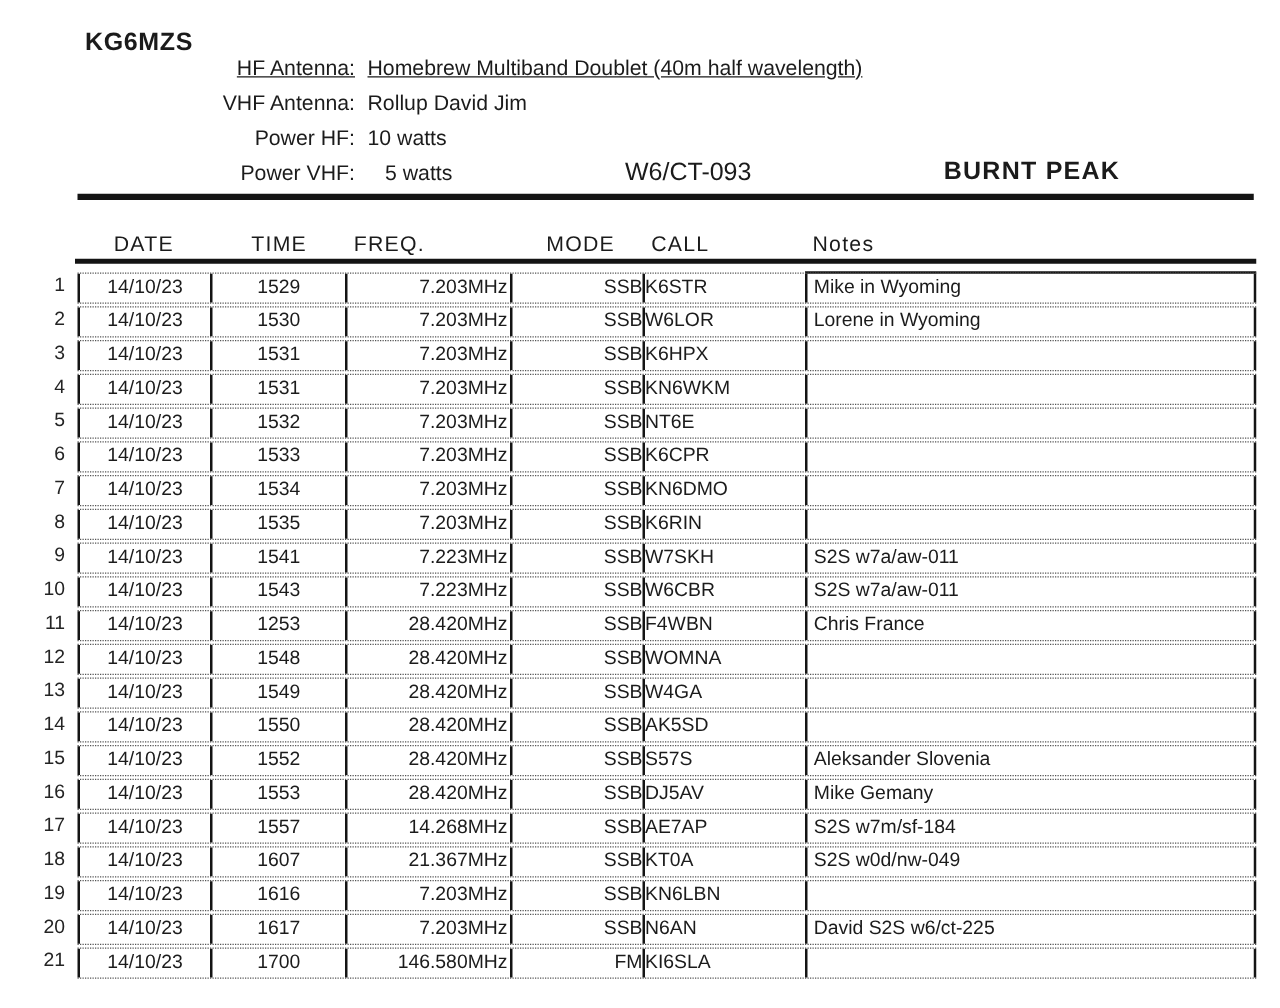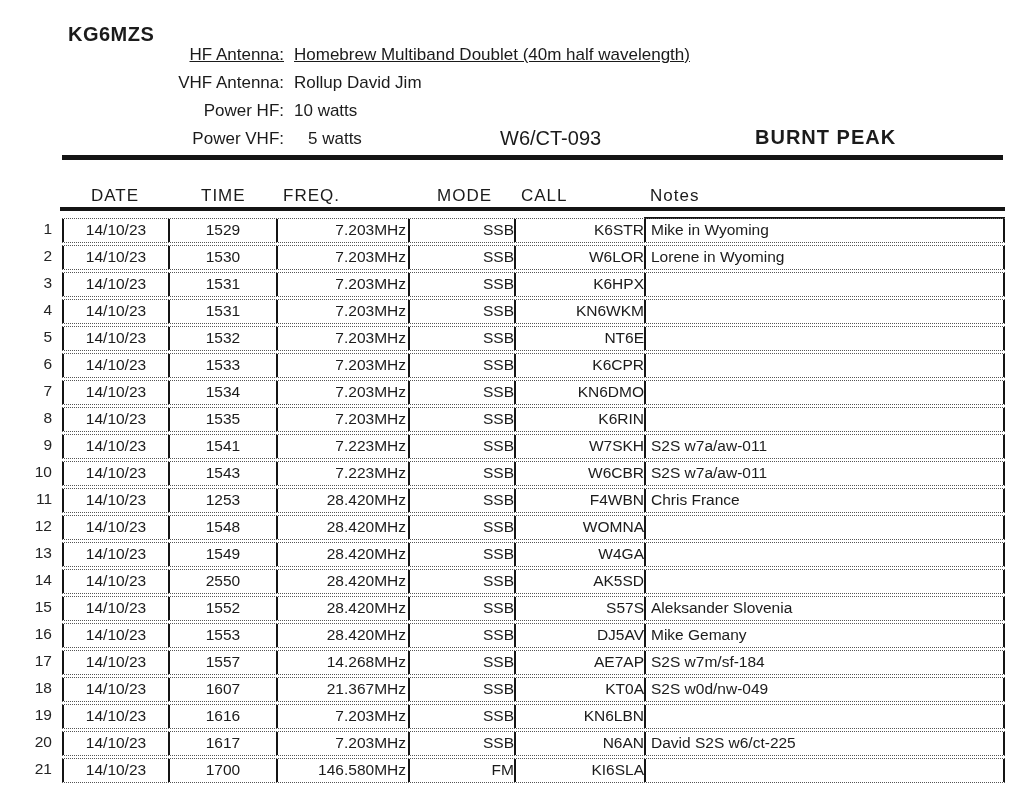--- a/index.html
+++ b/index.html
@@ -33,21 +33,21 @@
     border-top:1px dotted #555; border-bottom:1px dotted #555;
   }
   .cell {
     box-sizing:border-box; font-size:15.5px; line-height:22px;
     white-space:nowrap; overflow:hidden;
   }
   .c-date  { width:108px; border-left:2px solid #141414; border-right:2px solid #141414; text-align:center; }
   .c-time  { width:108px; border-right:2px solid #141414; text-align:center; }
   .c-freq  { width:132px; border-right:2px solid #141414; text-align:right; padding-right:2px; }
   .c-mode  { width:106px; border-right:2px solid #141414; text-align:right; }
-  .c-call  { width:128px; text-align:right; }
+  .c-call  { width:128px; text-align:left; }
   .c-notes { width:361px; border-left:2px solid #141414; border-right:2px solid #141414; text-align:left; padding-left:5px; }
 </style>
 </head>
 <body>
 
 <div class="page">
 
   <h1 class="title">KG6MZS</h1>
 
   <div class="info-row" style="top:45px;text-decoration:underline;">
@@ -236,21 +236,21 @@
         <div class="cell c-mode">SSB</div>
         <div class="cell c-call">W4GA</div>
         <div class="cell c-notes"></div>
       </div>
     </div>
 
     <div class="log-row">
       <div class="row-num cell">14</div>
       <div class="row-box">
         <div class="cell c-date">14/10/23</div>
-        <div class="cell c-time">2550</div>
+        <div class="cell c-time">1550</div>
         <div class="cell c-freq">28.420MHz</div>
         <div class="cell c-mode">SSB</div>
         <div class="cell c-call">AK5SD</div>
         <div class="cell c-notes"></div>
       </div>
     </div>
 
     <div class="log-row">
       <div class="row-num cell">15</div>
       <div class="row-box">

